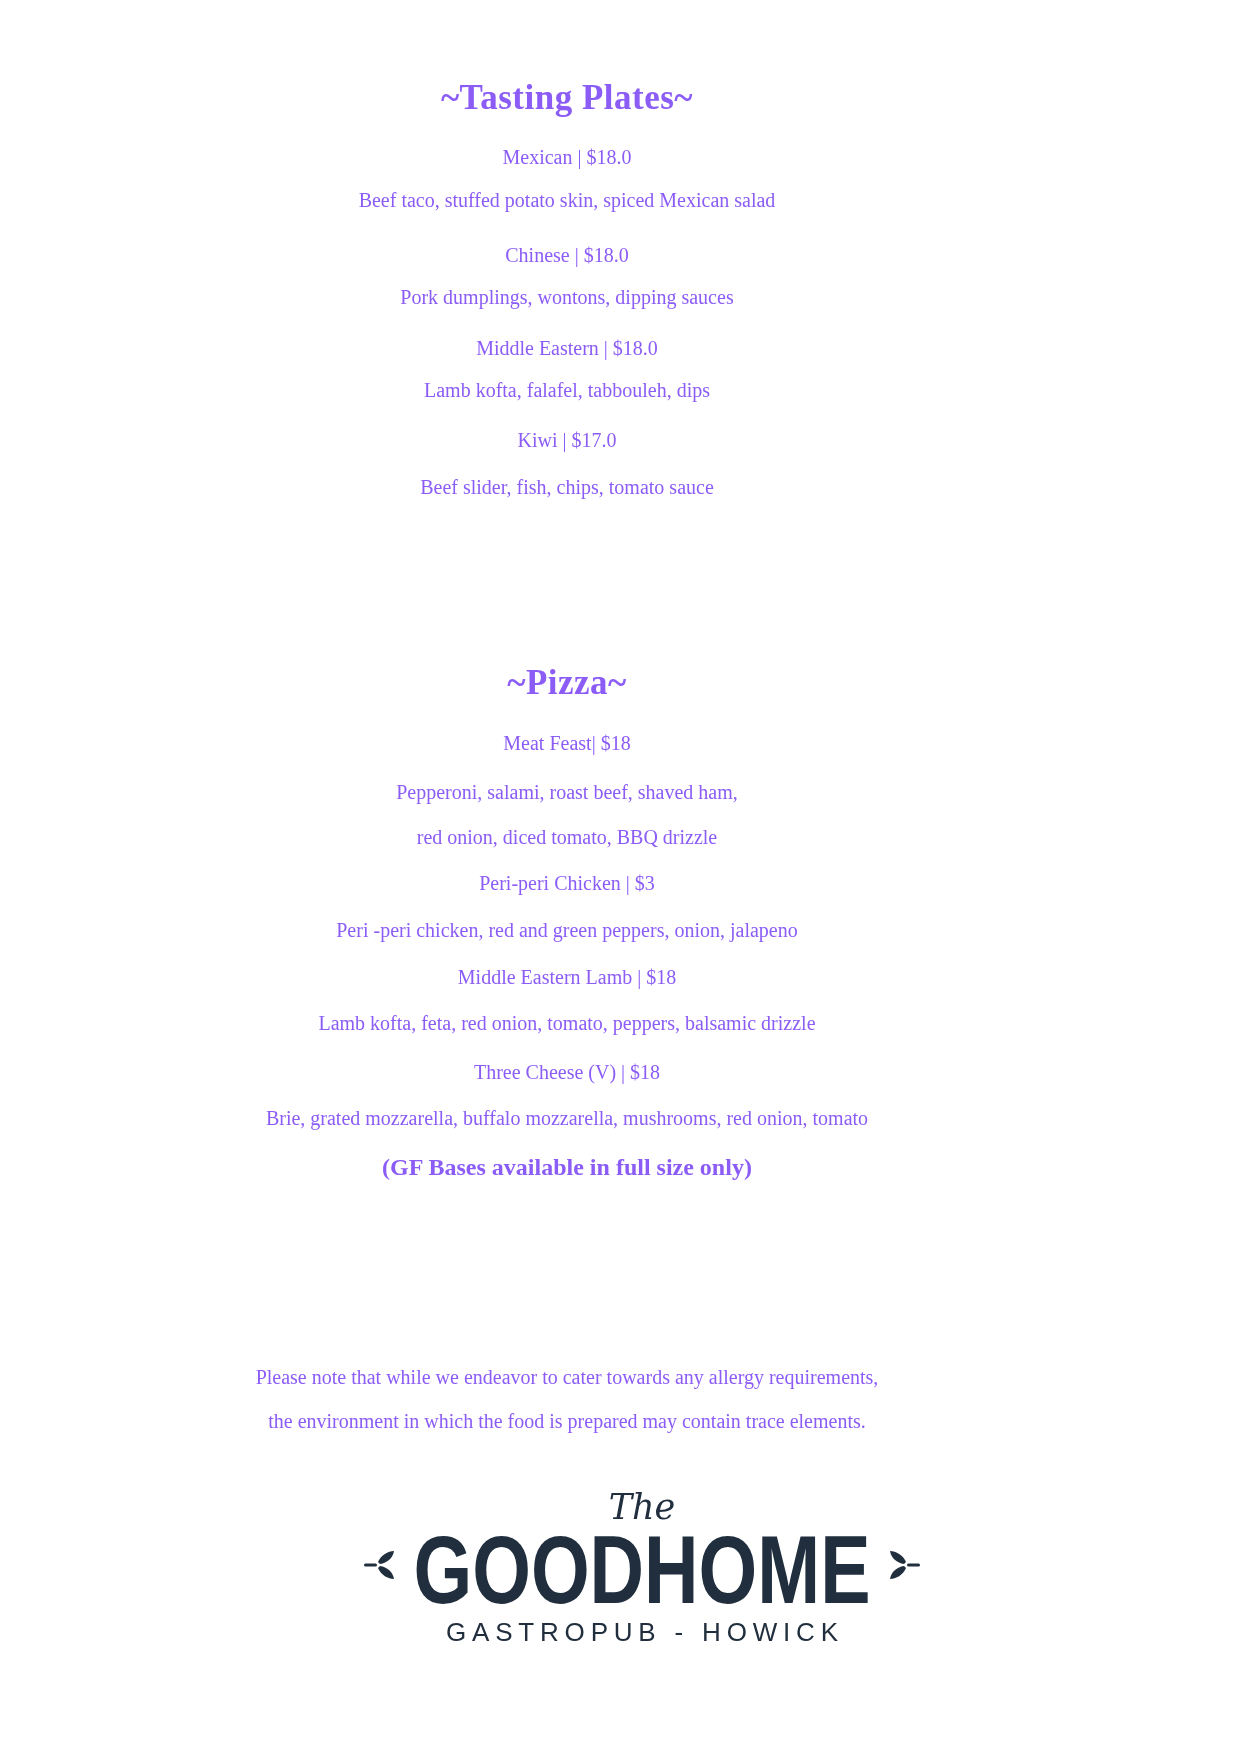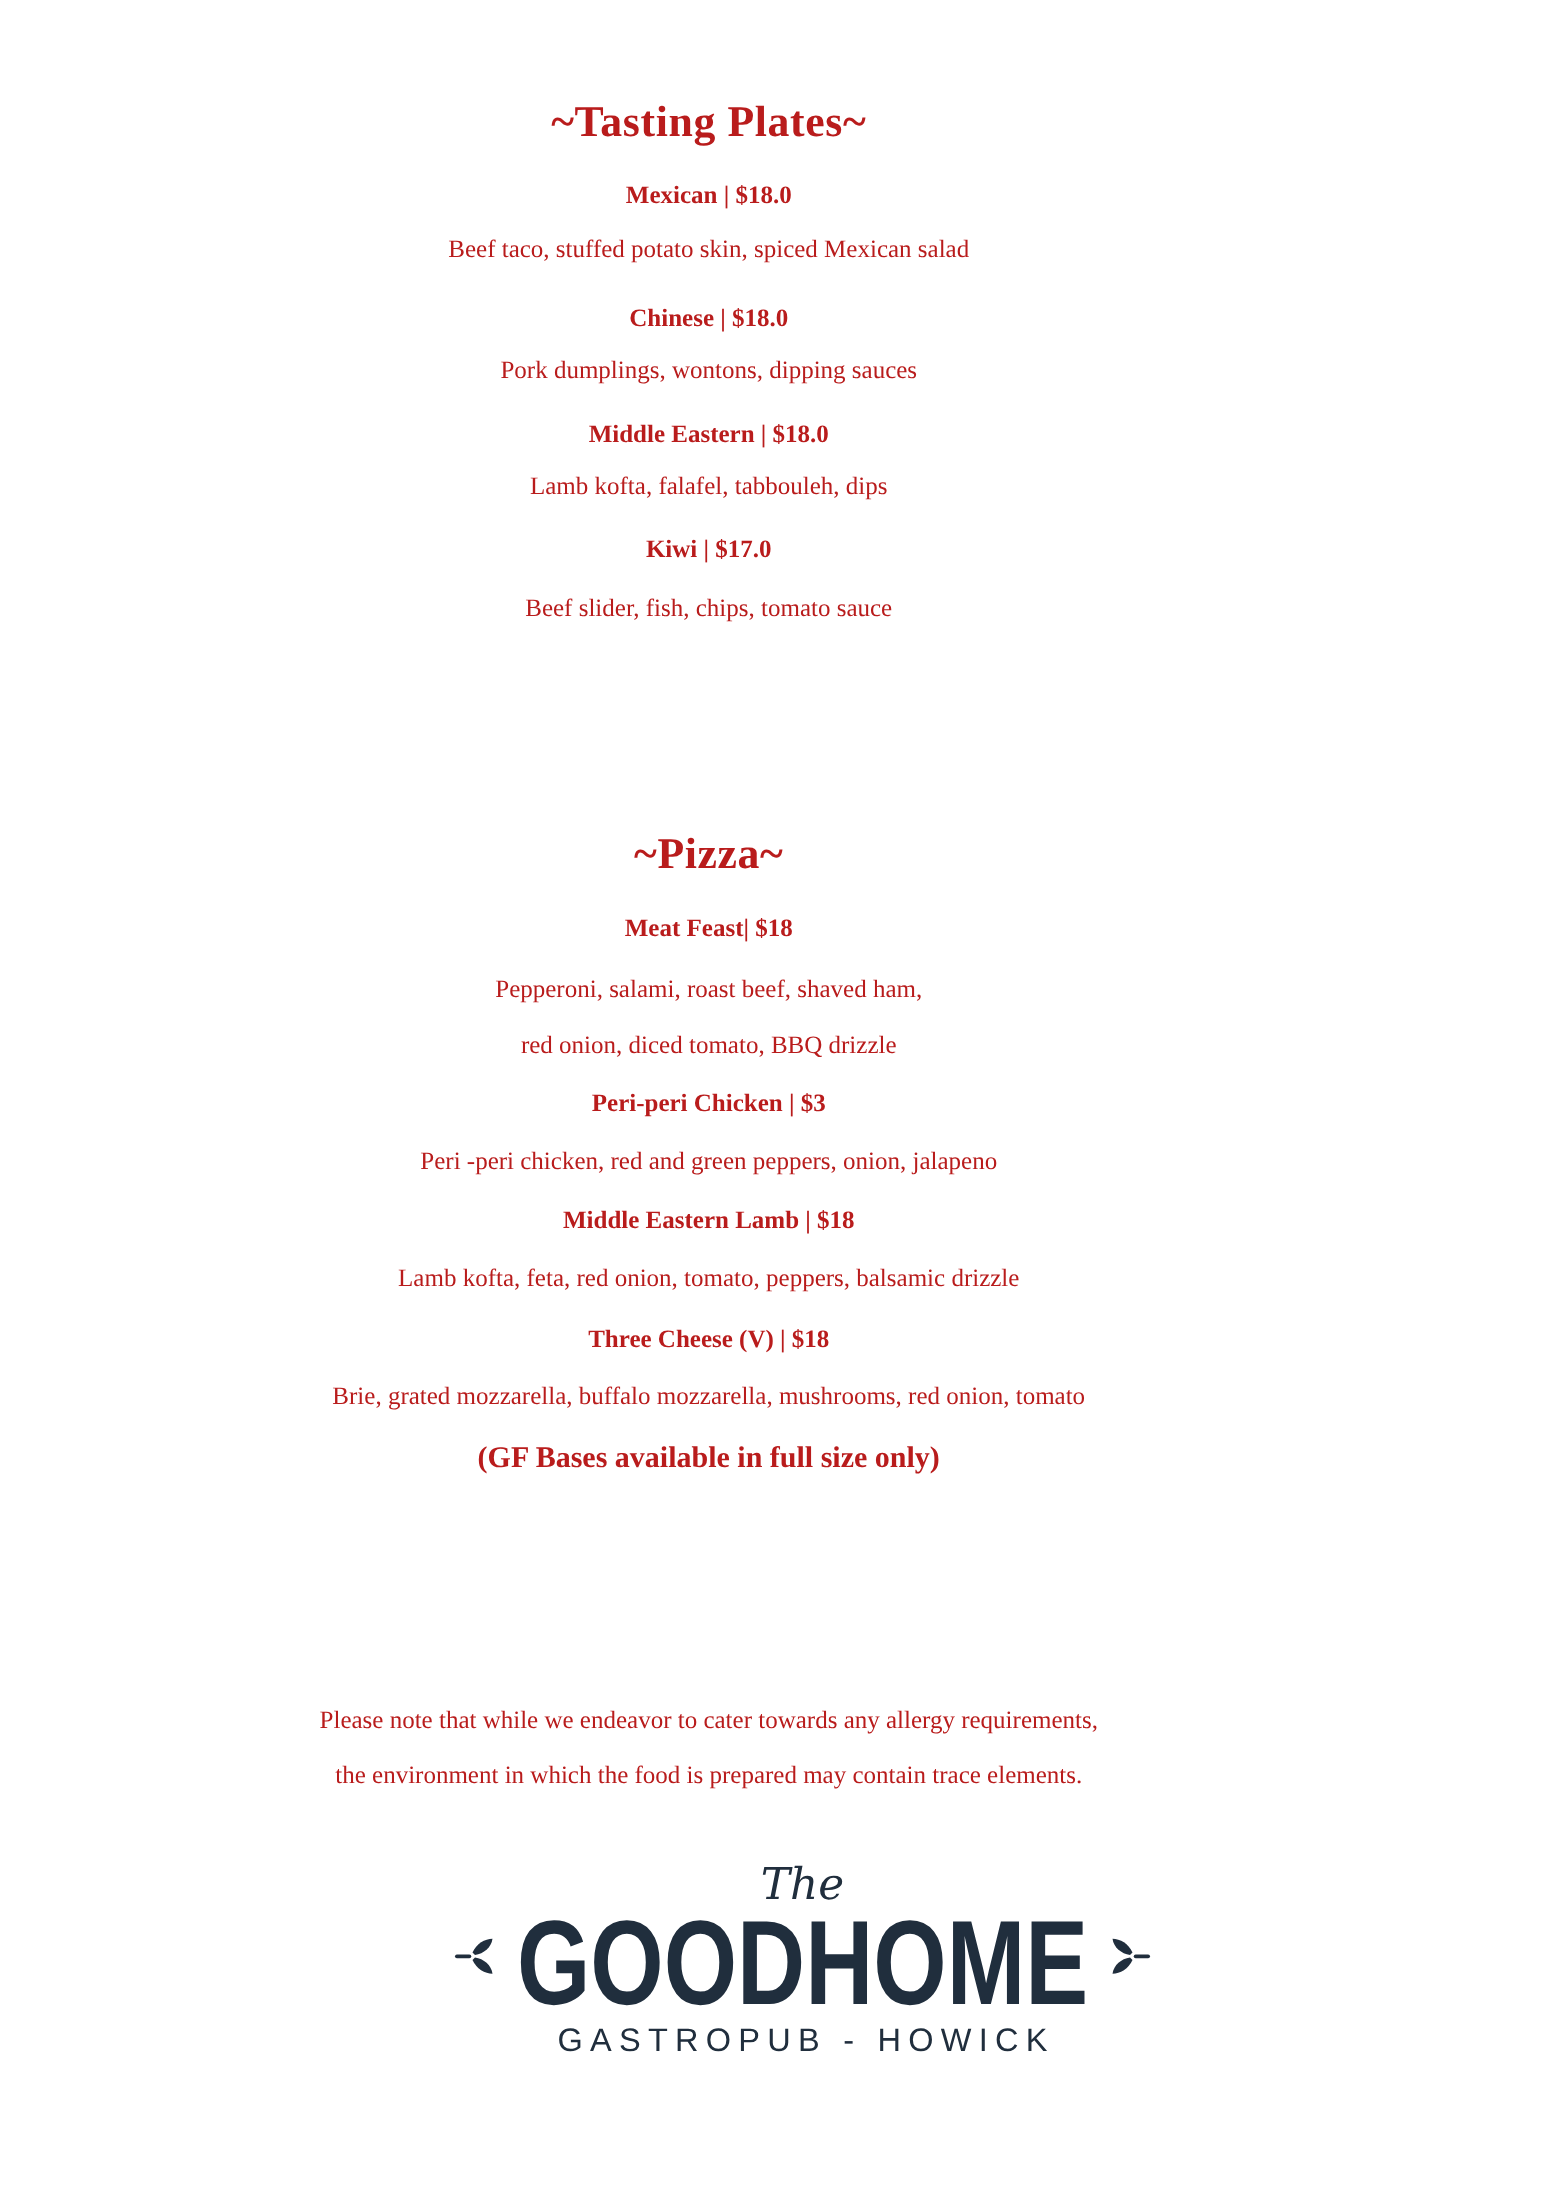--- a/index.html
+++ b/index.html
@@ -7,21 +7,21 @@
     padding: 0;
     background: #ffffff;
   }
   .page {
     position: relative;
     width: 1055px;
     height: 1754px;
     background: #ffffff;
     overflow: hidden;
     font-family: "Liberation Serif", serif;
-    color: #b91c1c;
+    color: #8b5cf6;
   }
   
   .content {
     position: absolute;
     left: 0;
     top: 0;
     width: 1134px;
     height: 100%;
   }
   .line {
@@ -33,21 +33,21 @@
     transform: translateY(-50%);
     white-space: nowrap;
   }
   .title {
     font-size: 35px;
     font-weight: bold;
     letter-spacing: 0.5px;
   }
   .name {
     font-size: 20px;
-    font-weight: bold;
+    font-weight: normal;
   }
   .desc {
     font-size: 20px;
     font-weight: normal;
   }
   .note {
     font-size: 24px;
     font-weight: bold;
   }
   .allergy {

